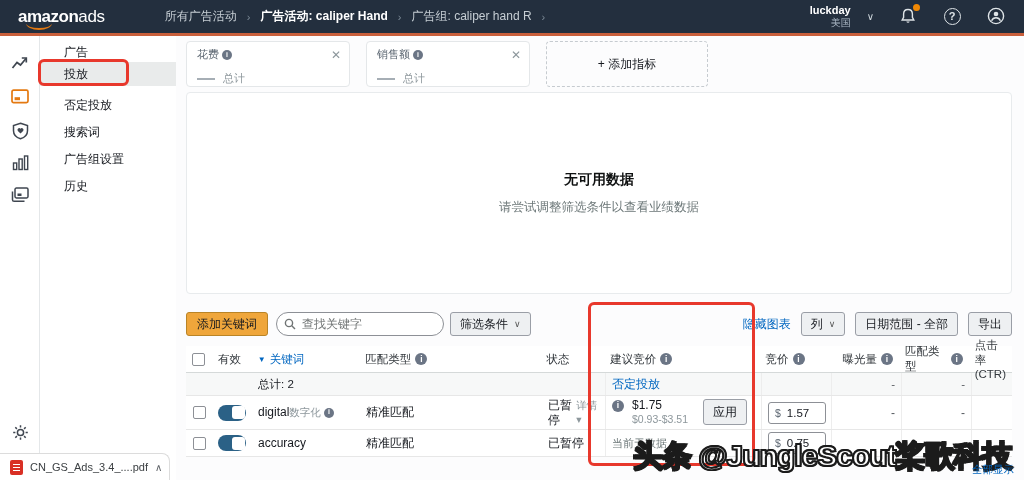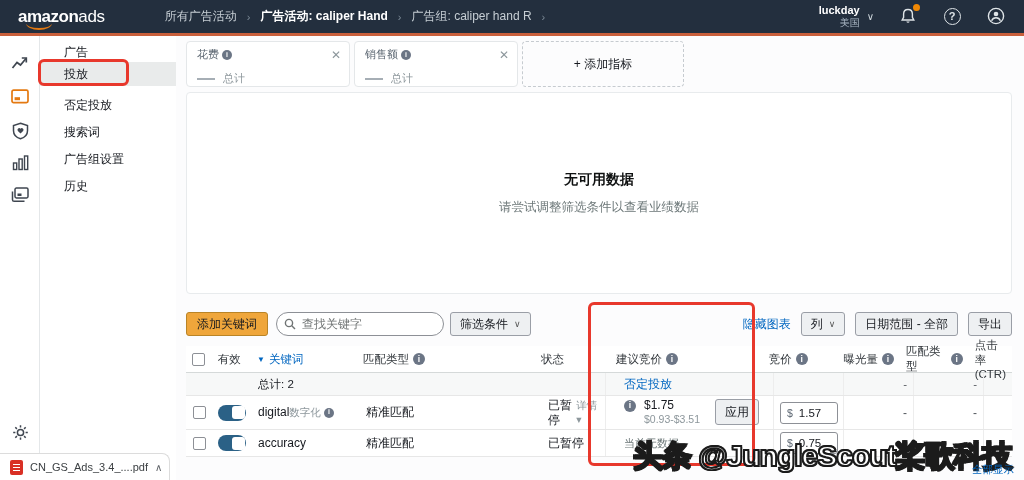--- a/index.html
+++ b/index.html
@@ -12,21 +12,21 @@
             border-bottom:3px solid #c95f3b; display:flex; align-items:center; padding:0 18px; z-index:5; }
   .logo { display:flex; align-items:baseline; color:#fff; margin-right:60px; position:relative; }
   .logo .lg1 { font-weight:700; font-size:17px; letter-spacing:-0.5px; }
   .logo .lg2 { font-weight:400; font-size:17px; letter-spacing:-0.3px; }
   .logo .smile { position:absolute; left:8px; bottom:-3px; width:26px; height:8px;
                  border-bottom:2px solid #e47911; border-radius:0 0 60% 60%/0 0 100% 100%; }
   .crumbs { display:flex; align-items:center; gap:10px; font-size:12px; color:#c6ced4; }
   .crumbs .sep { color:#7c8a97; font-size:11px; }
   .crumb-strong { color:#ffffff; font-weight:700; }
   .top-right { margin-left:auto; display:flex; align-items:center; gap:24px; }
-  .userbox { display:flex; align-items:center; gap:7px; color:#fff; }
+  .userbox { display:flex; align-items:center; gap:16px; color:#fff; }
   .user-lines { text-align:right; line-height:1.15; }
   .user-name { font-size:11px; font-weight:700; color:#fff; }
   .user-region { font-size:10px; color:#aab7c4; }
   .caret-w { color:#cfd8dd; font-size:10px; }
   .top-ico { position:relative; width:20px; height:20px; display:flex; align-items:center; justify-content:center; }
   .badge-dot { position:absolute; top:-2px; right:-2px; width:7px; height:7px; border-radius:50%; background:#f08804; }
   .circ-ico { width:17px; height:17px; border:1.6px solid #dfe5e8; border-radius:50%; color:#dfe5e8;
               font-size:11px; font-weight:700; display:flex; align-items:center; justify-content:center; }
 
   
@@ -36,21 +36,21 @@
 
   
   .menu { position:absolute; left:40px; top:36px; width:136px; bottom:0; background:#fff; z-index:3; }
   .menu-item { position:absolute; left:0; width:136px; height:24px; display:flex; align-items:center;
                padding-left:24px; font-size:12px; color:#16191f; cursor:pointer; }
   .menu-item.sel { background:#e9ebeb; font-weight:400; }
 
   
   .main { position:absolute; left:176px; top:36px; right:0; bottom:0; background:#fcfcfd; padding:0 12px 0 10px; z-index:2; }
 
-  .cards { display:flex; gap:4px; margin-top:5px; }
+  .cards { display:flex; gap:16px; margin-top:5px; }
   .mcard { width:164px; height:46px; background:#fff; border:1px solid #e4e7e9; border-radius:4px; padding:5px 8px 4px 10px; }
   .mcard-top { display:flex; align-items:center; font-size:11px; color:#5a6570; }
   .mcard-x { margin-left:auto; color:#8d979c; font-size:12px; line-height:1; cursor:pointer; }
   .legend-row { display:flex; align-items:center; gap:8px; margin-top:9px; }
   .legend-dash { width:18px; height:2px; background:#a6aeb5; }
   .legend-lab { font-size:11px; color:#8d979c; }
   .addcard { width:162px; height:46px; border:1px dashed #c6cbd0; border-radius:4px; background:transparent;
              display:flex; align-items:center; justify-content:center; font-size:12px; color:#16191f; cursor:pointer; }
 
   .chartcard { margin-top:5px; height:202px; background:#fff; border:1px solid #e8ebed; border-radius:4px;
@@ -75,21 +75,21 @@
 
   
   .tbl { margin-top:9px; background:#fff; }
   .trow { display:flex; align-items:stretch; }
   .cell { display:flex; align-items:center; padding:0 6px; }
   .c-chk { width:26px; justify-content:center; }
   .c-tog { width:40px; }
   .c-kw  { width:108px; }
   .c-match { width:182px; }
   .c-status { width:64px; }
-  .c-sug { width:156px;margin-left:12px; }
+  .c-sug { width:156px; }
   .c-bid { width:70px; }
   .c-imp { width:70px; justify-content:flex-end; }
   .c-clk { width:70px; justify-content:flex-end; }
   .c-ctr { flex:1; }
   .thead { height:27px; border-bottom:1px solid #d5d9d9; font-size:11.5px; color:#33383d; }
   .thead .cell { gap:4px; }
   .kw-head { color:#0066c0; cursor:pointer; }
   .sort-caret { color:#0066c0; font-size:8px; }
   .info-i { width:12px; height:12px; border-radius:50%; background:#6b7585; color:#fff; font-size:8.5px; font-weight:700;
             display:inline-flex; align-items:center; justify-content:center; font-style:normal; flex:none; }

